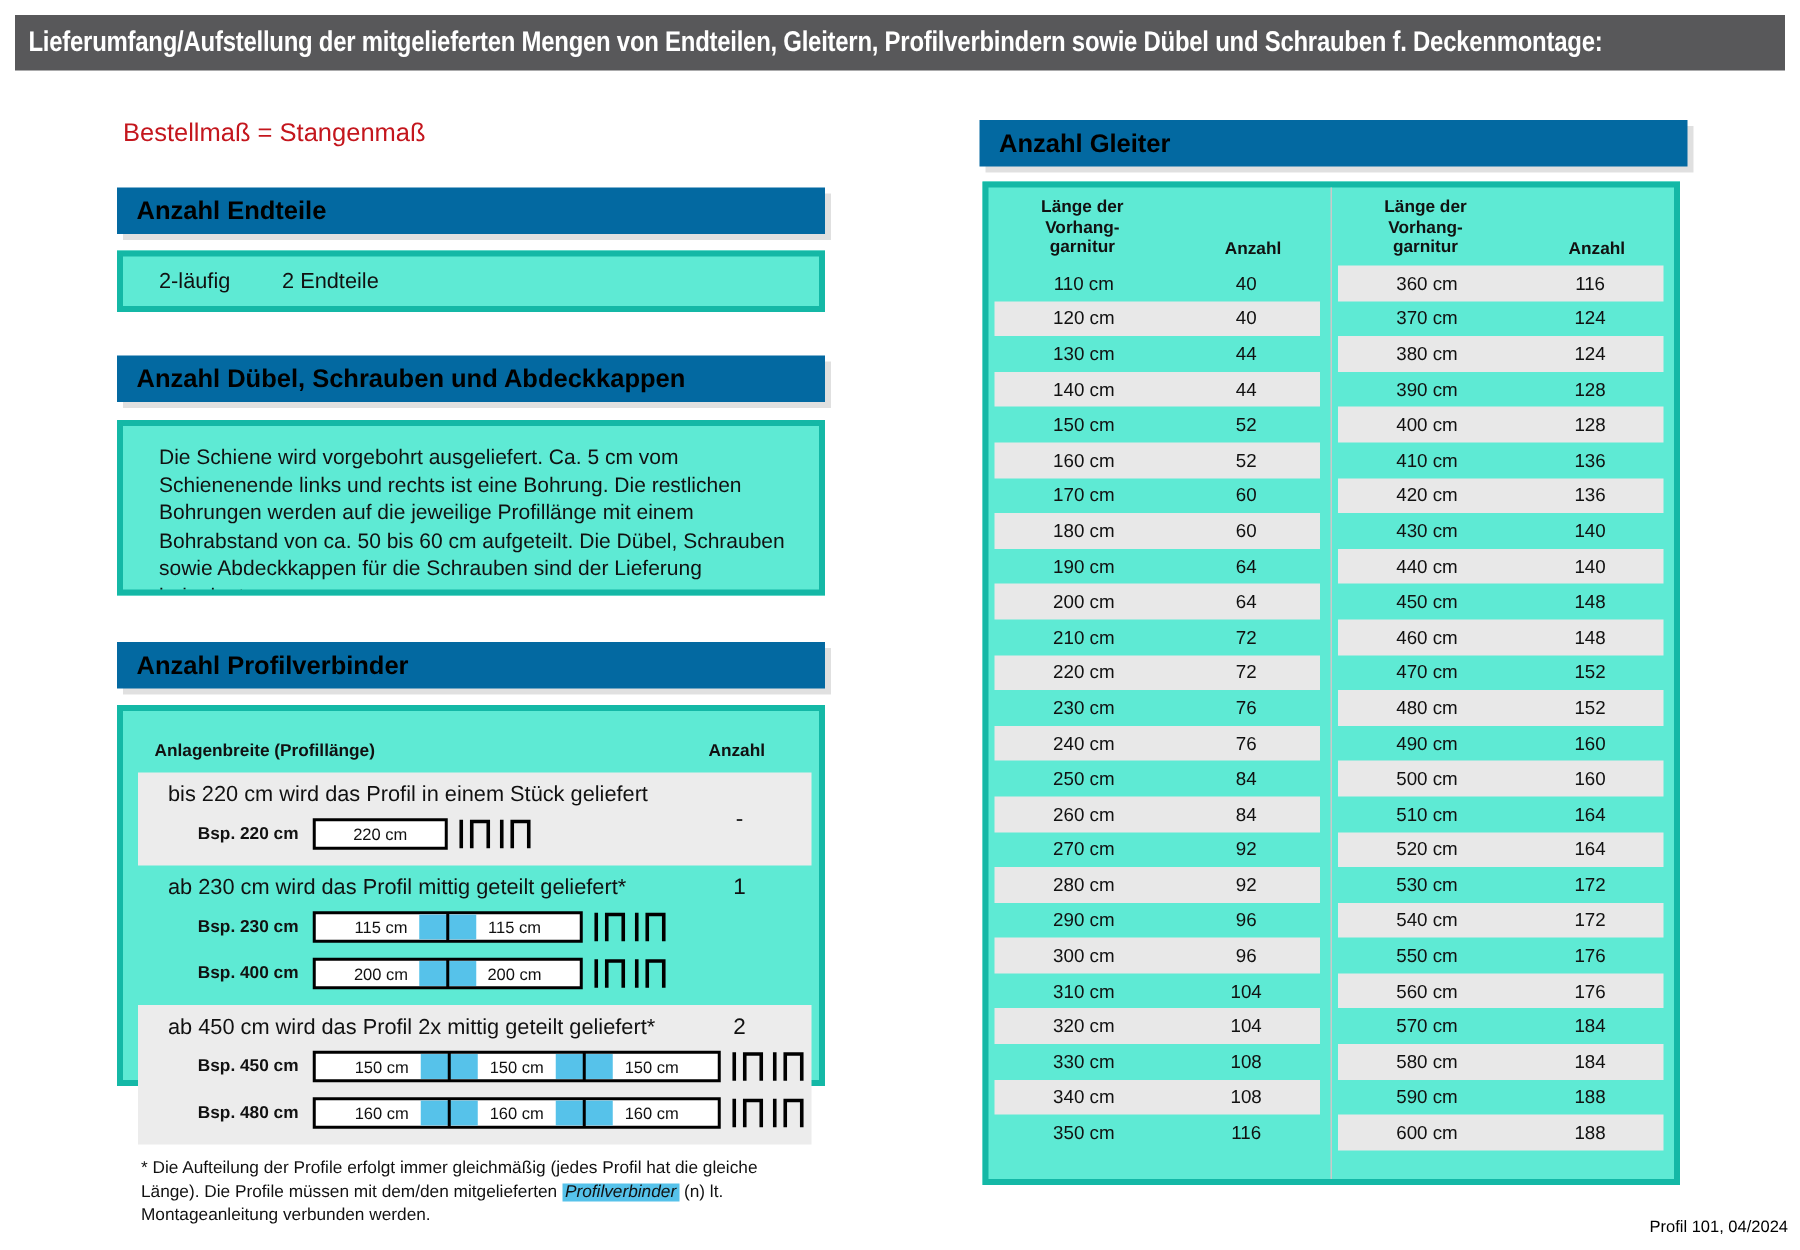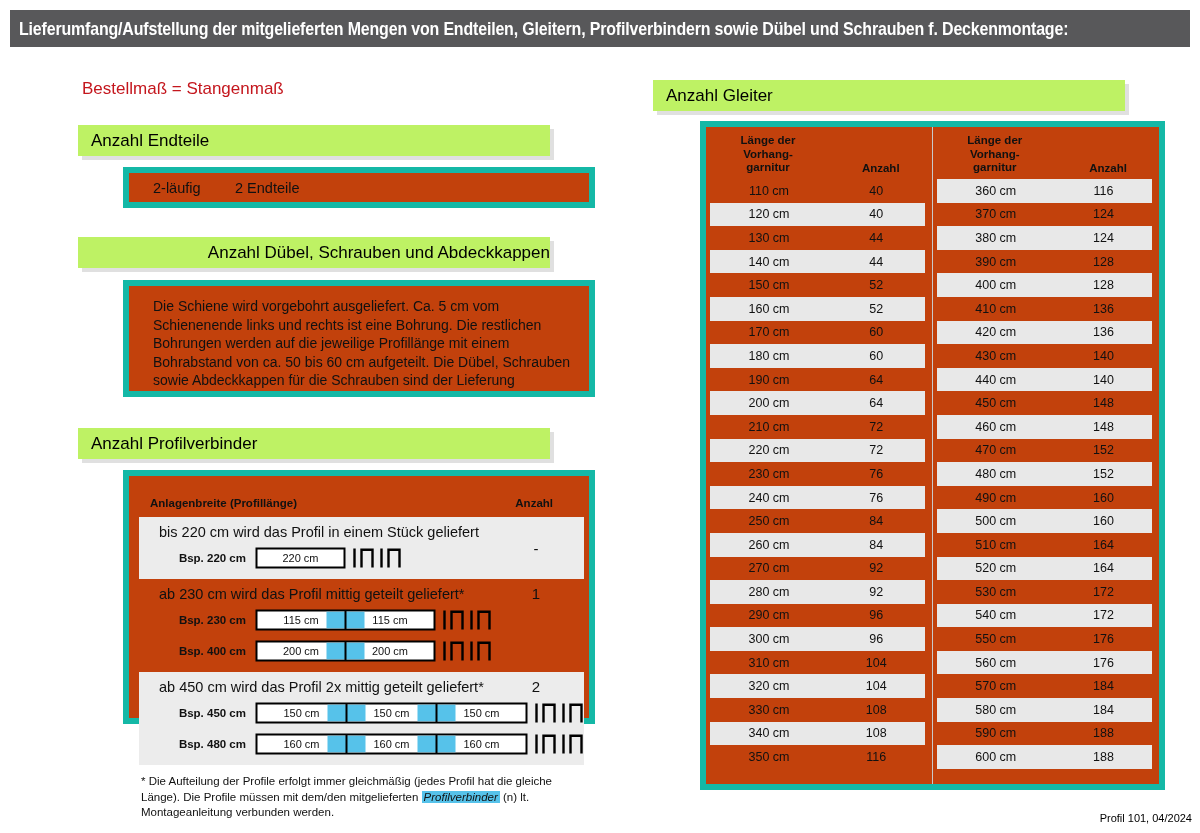--- a/index.html
+++ b/index.html
@@ -12,39 +12,38 @@
     position:absolute;left:10px;top:10px;width:1180px;height:37px;
     background:#58585a;color:#fff;display:flex;align-items:center;
     padding-left:9px;box-sizing:border-box;overflow:hidden;
   }
   .banner .t{
     font-weight:bold;font-size:19px;white-space:nowrap;
     transform:scaleX(0.84);transform-origin:left center;letter-spacing:-0.2px;
   }
   
   .sec-bar{
-    position:absolute;width:472px;height:31px;background:#bef264;
-    font-weight:normal;font-size:17px;line-height:31px;padding-left:13px;
+    position:absolute;width:472px;height:31px;background:#0369a1;
+    font-weight:bold;font-size:17px;line-height:31px;padding-left:13px;
     box-sizing:border-box;color:#000;box-shadow:4px 4px 0 rgba(0,0,0,0.12);
   }
   .sec-box{
-    position:absolute;width:472px;background:#c2410c;border:6px solid #14b8a6;
+    position:absolute;width:472px;background:#5eead4;border:4px solid #14b8a6;
     box-sizing:border-box;
-    margin-left:45px;
   }
   .order-note{
     position:absolute;left:82px;top:79px;font-weight:normal;font-size:17px;color:#c4161d;
   }
   
   .bar-endteile{left:78px;top:125px;}
   .box-endteile{left:78px;top:167px;height:41px;display:flex;align-items:center;}
   .box-endteile .lab{margin-left:24px;width:82px;font-size:14.5px;}
   .box-endteile .val{font-size:14.5px;}
   
-  .bar-duebel{left:78px;top:237px;text-align:right;}
+  .bar-duebel{left:78px;top:237px;}
   .box-duebel{left:78px;top:280px;height:117px;padding:11px 15px 8px 24px;
     font-size:14px;line-height:18.6px;overflow:hidden;}
   
   .bar-pv{left:78px;top:428px;}
   .box-pv{left:78px;top:470px;height:254px;padding-top:21px;}
   .pv-colhead{position:relative;height:20px;margin:0 10px;}
   .pv-colhead .c1{position:absolute;left:11px;top:0;font-weight:bold;font-size:11.5px;}
   .pv-colhead .c2{position:absolute;right:26px;top:0;font-weight:bold;font-size:11.5px;}
   .pv-group{position:relative;margin:0 5px 0 10px;padding:5px 0 8px 0;}
   .pv-group.shade{background:#ececec;}

